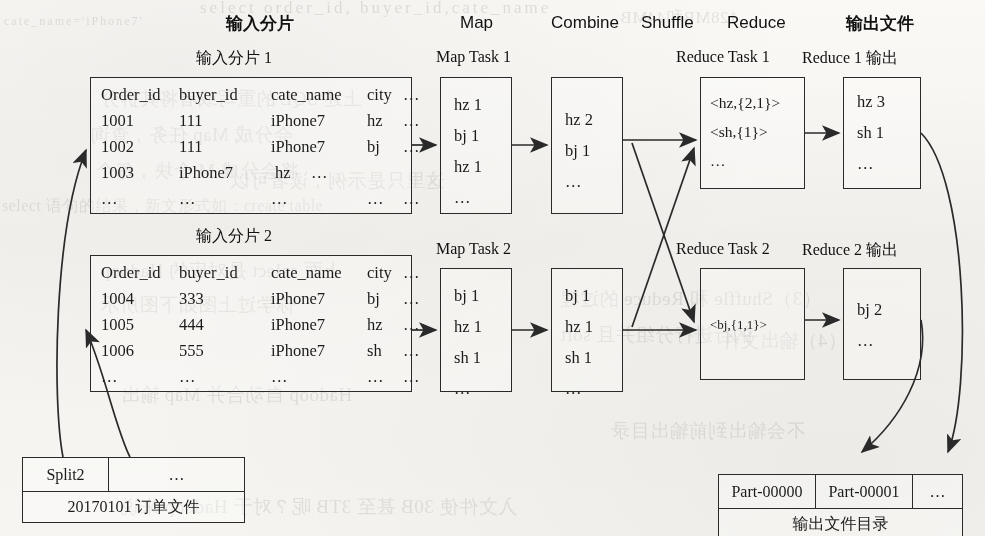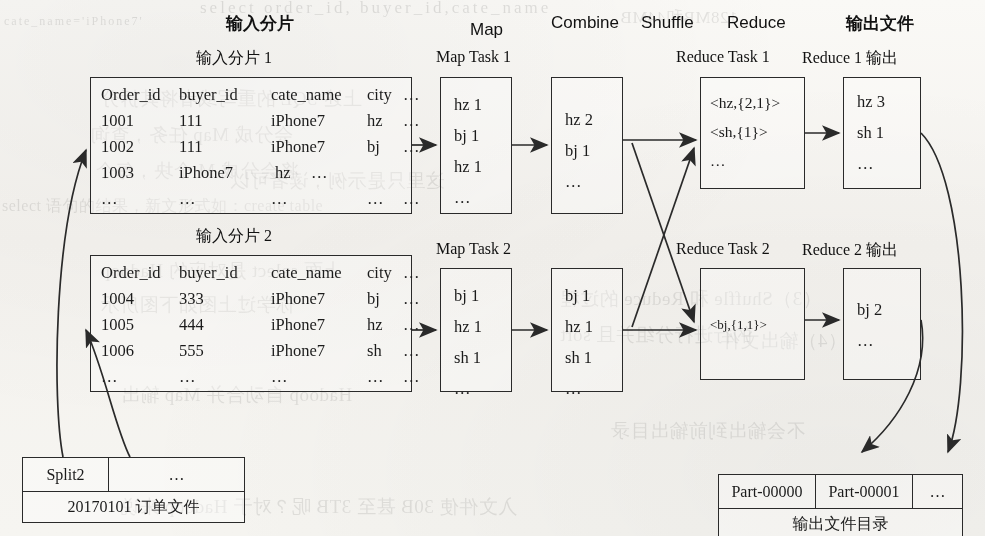--- a/index.html
+++ b/index.html
@@ -125,21 +125,21 @@
     <div class="ghost" style="left:100px;top:292px;font-size:19px;">你学过上图如下图所示</div>
     <div class="ghost" style="left:560px;top:286px;font-size:19px;">（3）Shuffle 和 Reduce 的过程</div>
     <div class="ghost" style="left:560px;top:322px;font-size:19px;">的行进行分组并且 sort</div>
     <div class="ghost" style="left:720px;top:328px;font-size:19px;">（4）输出文件</div>
     <div class="ghost" style="left:120px;top:382px;font-size:19px;">Hadoop 自动合并 Map 输出</div>
     <div class="ghost" style="left:610px;top:418px;font-size:19px;">不会输出到前输出目录</div>
     <div class="ghost" style="left:120px;top:494px;font-size:19px;">入文件使 30B 甚至 3TB 呢？对于 Hadoop 来说</div>
   </div>
 
   <div class="hdr cn" style="left:226px;top:12px;">输入分片</div>
-  <div class="hdr" style="left:460px;top:20px;margin-left:10px;">Map</div>
+  <div class="hdr" style="left:460px;top:13px;">Map</div>
   <div class="hdr" style="left:551px;top:13px;">Combine</div>
   <div class="hdr" style="left:641px;top:13px;">Shuffle</div>
   <div class="hdr" style="left:727px;top:13px;">Reduce</div>
   <div class="hdr cn" style="left:846px;top:12px;text-align:right;">输出文件</div>
 
   <div class="sub" style="left:196px;top:48px;">输入分片 1</div>
   <div class="sub" style="left:196px;top:226px;">输入分片 2</div>
   <div class="sub" style="left:436px;top:48px;">Map Task 1</div>
   <div class="sub" style="left:436px;top:240px;">Map Task 2</div>
   <div class="sub" style="left:676px;top:48px;">Reduce Task 1</div>

